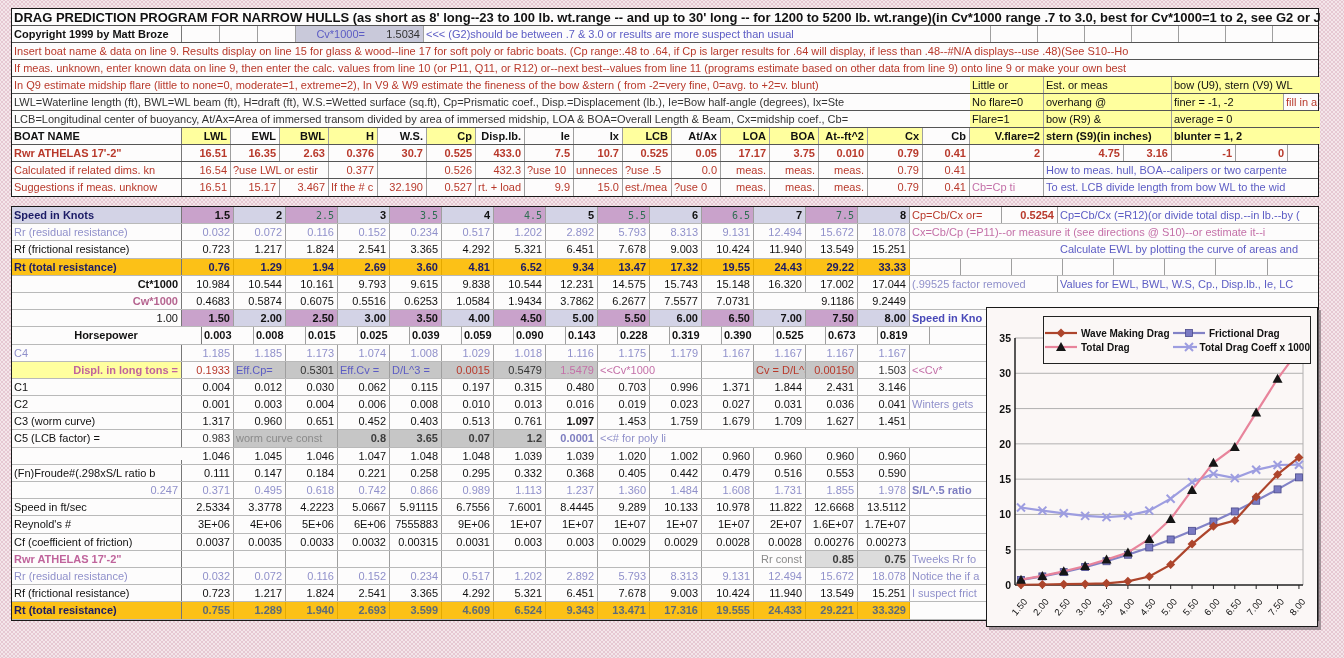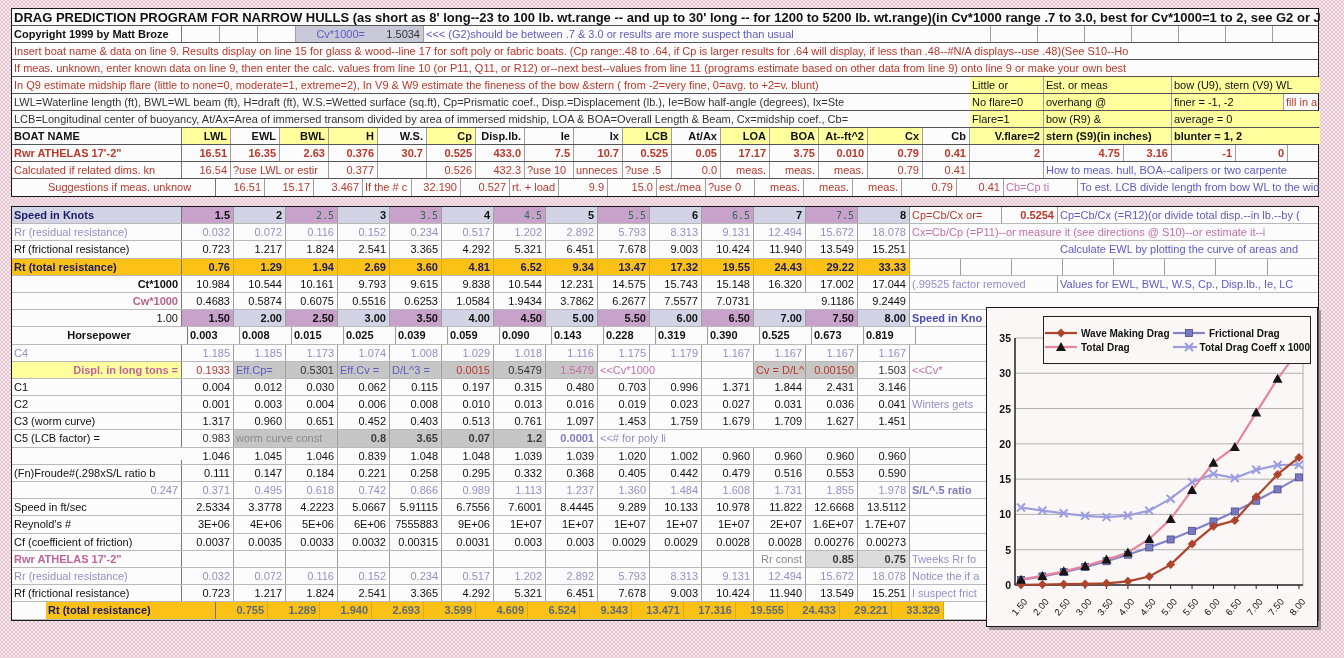--- a/index.html
+++ b/index.html
@@ -8,21 +8,21 @@
     font-family:"Liberation Sans",sans-serif;font-size:11px;color:#111;
     background-color:#f4e6ea;
     background-image:radial-gradient(#e6c8d2 1px,transparent 1px),radial-gradient(#e6c8d2 1px,transparent 1px);
     background-size:4px 4px;background-position:0 0,2px 2px;
   }
   .block{position:absolute;background:#fdfcfc;border:1.5px solid #1a1a1a;box-sizing:border-box;}
   #block1{left:11px;top:8px;width:1308px;}
   #block2{left:11px;top:206px;width:1308px;}
   .row{display:flex;height:17px;line-height:17px;white-space:nowrap;box-sizing:border-box;border-bottom:1px solid #555;}
   #block2 .row{height:17.2px;line-height:17px;border-bottom:1px solid #b9b9b9;}
-  .row:last-child{border-bottom:none;padding-left:34px;}
+  .row:last-child{border-bottom:none;}
   .c{box-sizing:border-box;overflow:hidden;white-space:nowrap;padding:0 3px 0 2px;text-align:right;border-right:1px solid #9f9f9f;flex:none;}
   .nb{border-right:none;}
   .al{text-align:left;} .ar{text-align:right;} .ac{text-align:center;}
   .ttl{font-weight:bold;font-size:13px;}
   .boldc{font-weight:bold;}
   .red{color:#b8392b;} .redb{color:#b8392b;font-weight:bold;}
   .blue{color:#5c5cc4;} .blueb{color:#4949b8;font-weight:bold;}
   .pink{color:#c470a8;} .pinkb{color:#c0649c;font-weight:bold;}
   .peri{color:#9090ca;} .perib{color:#7d7dc0;font-weight:bold;}
   .gray{color:#8a8a8a;} .grayc{background:#c6c6c6;} .graybg{background:#dcdcdc;}
@@ -326,21 +326,21 @@
           <div class="c boldc lavbg boldc" style="width: 52px;">5.00</div>
           <div class="c boldc mauve boldc" style="width: 52px;">5.50</div>
           <div class="c boldc lavbg boldc" style="width: 52px;">6.00</div>
           <div class="c boldc mauve boldc" style="width: 52px;">6.50</div>
           <div class="c boldc lavbg boldc" style="width: 52px;">7.00</div>
           <div class="c boldc mauve boldc" style="width: 52px;">7.50</div>
           <div class="c boldc lavbg boldc" style="width: 52px;">8.00</div>
           <div class="c blueb al nb" style="width: 410px;">Speed in Kno</div>
         </div>
         <div class="row">
-          <div class="c boldc ac lab" style="width: 176px;">Horsepower</div>
+          <div class="c boldc ac lab" style="width: 190px;">Horsepower</div>
           <div class="c boldc al" style="width: 52px;">0.003</div>
           <div class="c boldc al" style="width: 52px;">0.008</div>
           <div class="c boldc al" style="width: 52px;">0.015</div>
           <div class="c boldc al" style="width: 52px;">0.025</div>
           <div class="c boldc al" style="width: 52px;">0.039</div>
           <div class="c boldc al" style="width: 52px;">0.059</div>
           <div class="c boldc al" style="width: 52px;">0.090</div>
           <div class="c boldc al" style="width: 52px;">0.143</div>
           <div class="c boldc al" style="width: 52px;">0.228</div>
           <div class="c boldc al" style="width: 52px;">0.319</div>
@@ -423,21 +423,21 @@
         </div>
         <div class="row">
           <div class="c al lab" style="width: 170px;">C3   (worm curve)</div>
           <div class="c " style="width: 52px;">1.317</div>
           <div class="c " style="width: 52px;">0.960</div>
           <div class="c " style="width: 52px;">0.651</div>
           <div class="c " style="width: 52px;">0.452</div>
           <div class="c " style="width: 52px;">0.403</div>
           <div class="c " style="width: 52px;">0.513</div>
           <div class="c " style="width: 52px;">0.761</div>
-          <div class="c " style="width: 52px;">1.097</div>
+          <div class="c " style="width: 52px; font-weight: bold;">1.097</div>
           <div class="c " style="width: 52px;">1.453</div>
           <div class="c " style="width: 52px;">1.759</div>
           <div class="c " style="width: 52px;">1.679</div>
           <div class="c " style="width: 52px;">1.709</div>
           <div class="c " style="width: 52px;">1.627</div>
           <div class="c " style="width: 52px;">1.451</div>
           <div class="c nb" style="width: 410px;"></div>
         </div>
         <div class="row">
           <div class="c al lab" style="width: 170px;">C5   (LCB factor) =</div>
@@ -448,21 +448,21 @@
           <div class="c darkb grayc" style="width: 52px;">0.07</div>
           <div class="c darkb grayc" style="width: 52px;">1.2</div>
           <div class="c perib" style="width: 52px;">0.0001</div>
           <div class="c peri al nb" style="width: 410px;">&lt;&lt;# for poly li</div>
         </div>
         <div class="row">
           <div class="c al lab" style="width: 170px; margin-top: 12px;">C6   (Transom factor)</div>
           <div class="c " style="width: 52px;">1.046</div>
           <div class="c " style="width: 52px;">1.045</div>
           <div class="c " style="width: 52px;">1.046</div>
-          <div class="c " style="width: 52px;">0.839</div>
+          <div class="c " style="width: 52px;">1.047</div>
           <div class="c " style="width: 52px;">1.048</div>
           <div class="c " style="width: 52px;">1.048</div>
           <div class="c " style="width: 52px;">1.039</div>
           <div class="c " style="width: 52px;">1.039</div>
           <div class="c " style="width: 52px;">1.020</div>
           <div class="c " style="width: 52px;">1.002</div>
           <div class="c " style="width: 52px;">0.960</div>
           <div class="c " style="width: 52px;">0.960</div>
           <div class="c " style="width: 52px;">0.960</div>
           <div class="c " style="width: 52px;">0.960</div>

